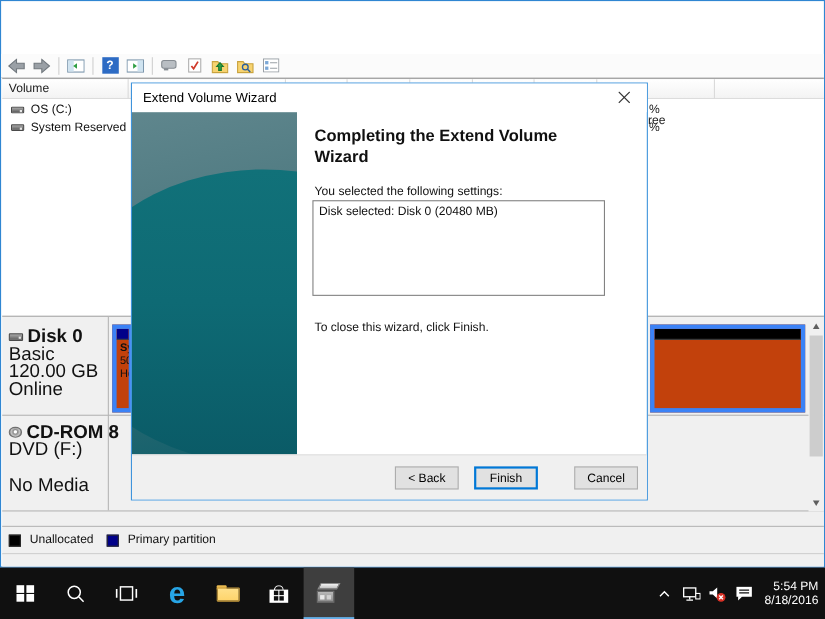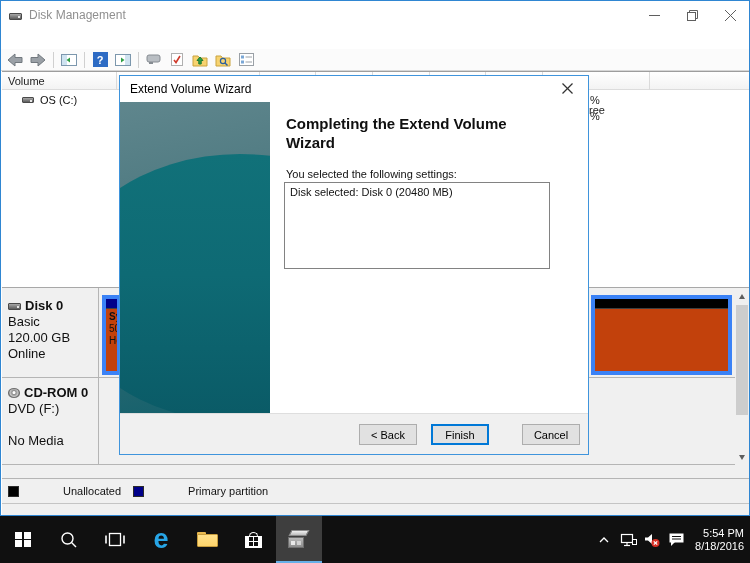--- a/index.html
+++ b/index.html
@@ -31,30 +31,30 @@
   .help-sq { width:15px; height:15px; background:#2d6bc4; color:#fff; font-weight:bold;
     font-size:11px; display:flex; align-items:center; justify-content:center; }
 
   
   .list-pane { position:absolute; left:1px; top:70px; width:747px; height:216px; background:#fff;
     border-top:1px solid #9d9d9d; }
   .lp-header { position:absolute; left:0; top:0; right:0; height:18px;
     background:linear-gradient(#ffffff,#f3f3f3); border-bottom:1px solid #dcdcdc; }
   .col-sep { position:absolute; top:0; width:1px; height:18px; background:#dadada; }
   .hdr-label { position:absolute; top:3px; font-size:11px; color:#222; }
-  .vrow { position:absolute; left:0; height:16px; display:flex; align-items:center; padding-left:20px; gap:6px; }
+  .vrow { position:absolute; left:0; height:16px; display:flex; align-items:center; padding-left:8px; gap:6px; }
   .vrow .drive-glyph { width:12px; height:6px; }
   .free-frag { position:absolute; left:588px; font-size:11px; color:#222; }
 
   
   .graph-pane { position:absolute; left:1px; top:286px; width:747px; height:191px;
     background:#f0f0f0; border-top:1px solid #a8a8a8; }
   .row-sep { position:absolute; left:0; right:0; height:1px; background:#b5b5b5; }
   .vlabel-sep { position:absolute; left:96px; top:0; width:1px; background:#b5b5b5; }
-  .disk-label { position:absolute; left:6px; font-size:13px; line-height:16px; color:#111; }
+  .disk-label { position:absolute; left:6px; font-size:17px; line-height:16px; color:#111; }
   .disk-label .dname { font-weight:bold; display:flex; align-items:center; gap:4px; }
   .cd-glyph { display:inline-block; width:12px; height:10px;
     background:radial-gradient(circle at 50% 45%, #fff 0 1px, #8d8d8d 2px, #c9c9c9 4px, #848484 5px);
     border-radius:50%/45%; border:1px solid #6f6f6f; }
   .part-frag { position:absolute; overflow:hidden; background:#c2410c; border:4px solid #3b82f6; }
   .part-bar { height:10px; border-bottom:1px solid #404040; }
   .part-text { padding:2px 3px; font-size:10px; line-height:12px; white-space:nowrap; }
   .part-text .b { font-weight:bold; }
   .scrollbar { position:absolute; right:0; top:1px; width:14px; height:176px; background:#f0f0f0; }
   .sb-arrow { position:absolute; left:4px; width:0; height:0;
@@ -63,21 +63,21 @@
   .sb-down { bottom:5px; border-top:5px solid #5e5e5e; }
   .sb-thumb { position:absolute; left:1px; top:16px; width:12px; height:110px; background:#cdcdcd; }
 
   
   .legend { position:absolute; left:1px; top:477px; width:747px; height:26px; background:#f0f0f0;
     border-top:1px solid #b5b5b5; border-bottom:1px solid #c4c4c4; display:flex; align-items:center;
     padding-left:6px; gap:8px; }
   .swatch { width:11px; height:11px; border:1px solid #2b2b2b; display:inline-block; }
   .sw-black { background:#000; }
   .sw-navy { background:#000089; }
-  .legend .lab { margin-right:4px;margin-left:36px; }
+  .legend .lab { margin-right:4px; }
   .bottom-fill { position:absolute; left:1px; top:503px; width:747px; height:11px; background:#f0f0f0; }
 
   
   .wizard { position:absolute; left:119px; top:75px; width:470px; height:380px;
     background:#fff; border:1px solid #3f94dc; }
   .wiz-titlebar { position:absolute; left:0; top:0; right:0; height:26px; background:#fff; }
   .wiz-title { position:absolute; left:10px; top:6px; font-size:12px; color:#000; }
   .wiz-close { position:absolute; right:6px; top:1px; width:30px; height:23px;
     display:flex; align-items:center; justify-content:center; }
   .wiz-close svg { stroke:#333; stroke-width:1.2; }
@@ -126,43 +126,20 @@
   .diskmgmt-ic .led2 { position:absolute; left:10px; top:11px; width:4px; height:4px; background:#d0d0d0; }
   .tray { position:absolute; right:0; top:0; height:47px; display:flex; align-items:center; }
   .tray-ic { width:24px; height:47px; display:flex; align-items:center; justify-content:center; }
   .clock { width:62px; text-align:right; padding-right:6px; color:#fff; font-size:11px; line-height:13px; }
 </style>
 </head>
 <body>
 
 <div class="app-window">
 
-  <div class="titlebar">
-    <span class="app-icon"><span class="drive-glyph"></span></span>
-    <span class="win-title">Disk Management</span>
-    <div class="win-controls">
-      <span class="win-btn">
-        <svg width="11" height="11" viewBox="0 0 11 11">
-            <line x1="0" y1="5.5" x2="11" y2="5.5"></line>
-          </svg>
-      </span>
-      <span class="win-btn">
-        <svg width="11" height="11" viewBox="0 0 11 11">
-            <rect x="0.5" y="2.5" width="8" height="8"></rect>
-            <polyline points="2.5,2.5 2.5,0.5 10.5,0.5 10.5,8.5 8.5,8.5"></polyline>
-          </svg>
-      </span>
-      <span class="win-btn">
-        <svg width="11" height="11" viewBox="0 0 11 11">
-            <line x1="0" y1="0" x2="11" y2="11"></line>
-            <line x1="11" y1="0" x2="0" y2="11"></line>
-          </svg>
-      </span>
-    </div>
-  </div>
 
 
   <div class="toolbar">
     <span class="tbtn">
       <svg width="16" height="14" viewBox="0 0 16 14">
           <polygon points="8,1 1,7 8,13 8,9.5 15,9.5 15,4.5 8,4.5" fill="#9aa0a6" stroke="#71787e"></polygon>
         </svg>
     </span>
     <span class="tbtn">
       <svg width="16" height="14" viewBox="0 0 16 14">
@@ -235,20 +212,24 @@
       <span class="col-sep" style="left:370px;"></span>
       <span class="col-sep" style="left:427px;"></span>
       <span class="col-sep" style="left:483px;"></span>
       <span class="col-sep" style="left:540px;"></span>
       <span class="col-sep" style="left:647px;"></span>
     </div>
     <div class="vrow" style="top:20px;">
       <span class="drive-glyph"></span>
       <span>OS (C:)</span>
     </div>
+    <div class="vrow" style="top:36px;">
+      <span class="drive-glyph"></span>
+      <span>System Reserved</span>
+    </div>
     <span class="free-frag" style="top:22px;">%</span>
     <span class="free-frag" style="top:38px;">%</span>
   </div>
 
   <div class="graph-pane">
     <div class="vlabel-sep" style="height:176px;"></div>
     <div class="row-sep" style="top:89px;"></div>
     <div class="row-sep" style="top:176px;"></div>
 
     <div class="disk-label" style="top:10px;">
@@ -270,21 +251,21 @@
       </div>
     </div>
 
     <div class="part-frag" style="left:589px; top:7px; width:141px; height:80px;">
       <div class="part-bar" style="background:#000000;"></div>
     </div>
 
     <div class="disk-label" style="top:97px;">
       <div class="dname">
           <span class="cd-glyph"></span>
-        <span>CD-ROM 0</span>
+        <span>CD-ROM 8</span>
         </div>
       <div>DVD (F:)</div>
       <div>&nbsp;</div>
       <div>No Media</div>
     </div>
 
     <div class="scrollbar">
       <span class="sb-arrow sb-up"></span>
       <span class="sb-thumb"></span>
       <span class="sb-arrow sb-down"></span>
@@ -312,20 +293,21 @@
   </div>
 
   <div class="wiz-art"></div>
 
   <div class="wiz-content">
     <div class="wiz-heading">Completing the Extend Volume Wizard</div>
     <div class="wiz-label">You selected the following settings:</div>
     <div class="settings-box">
       <div>Disk selected: Disk 0 (20480 MB)</div>
     </div>
+    <div class="wiz-note">To close this wizard, click Finish.</div>
   </div>
 
   <div class="wiz-footer">
     <button class="wbtn wbtn-back">&lt; Back</button>
     <button class="wbtn wbtn-finish">Finish</button>
     <button class="wbtn wbtn-cancel">Cancel</button>
   </div>
 </div>
 
 <div class="taskbar">

